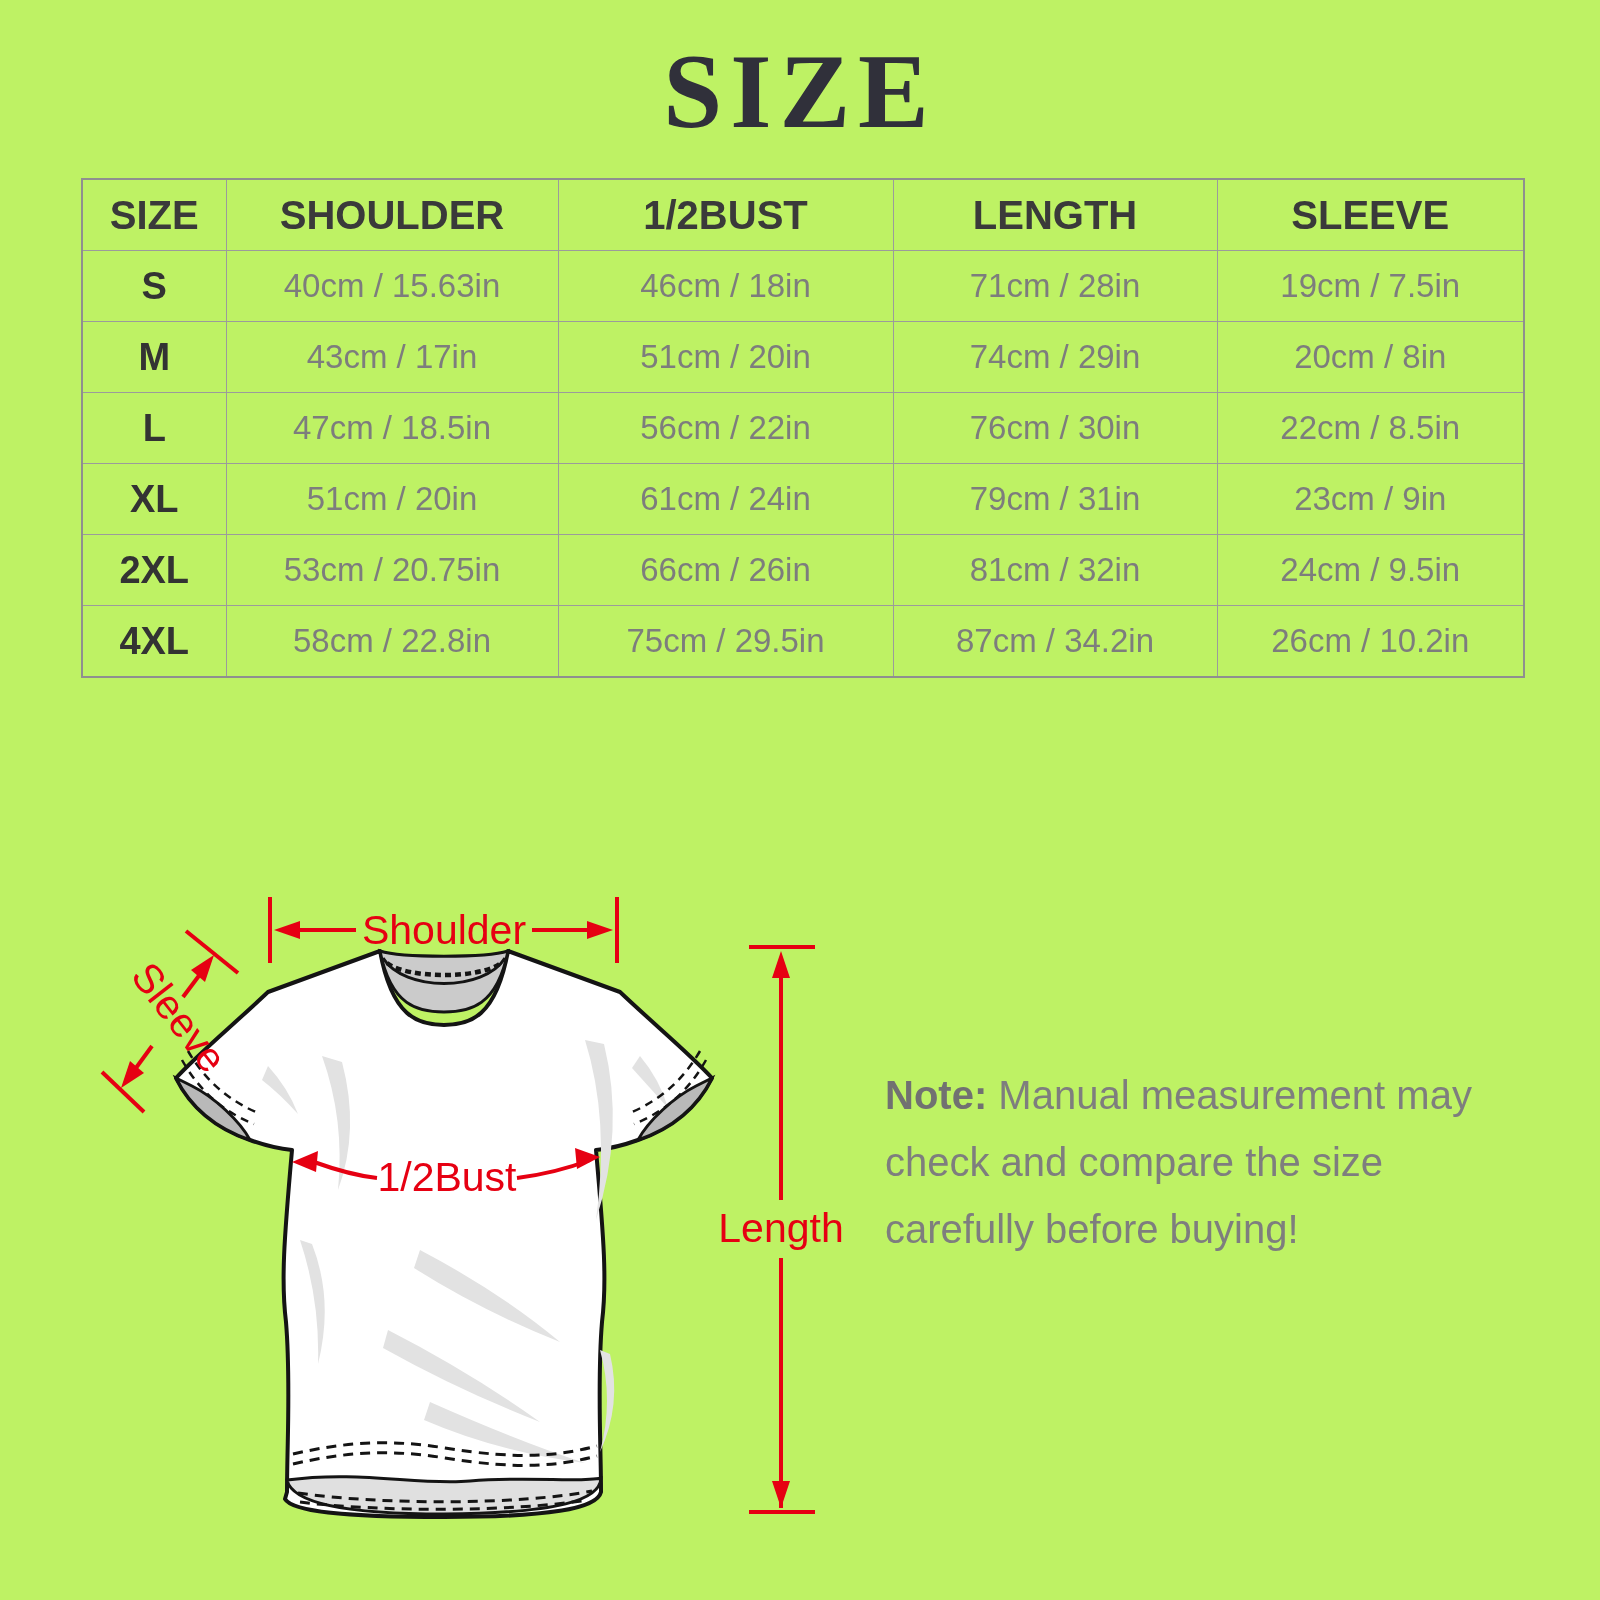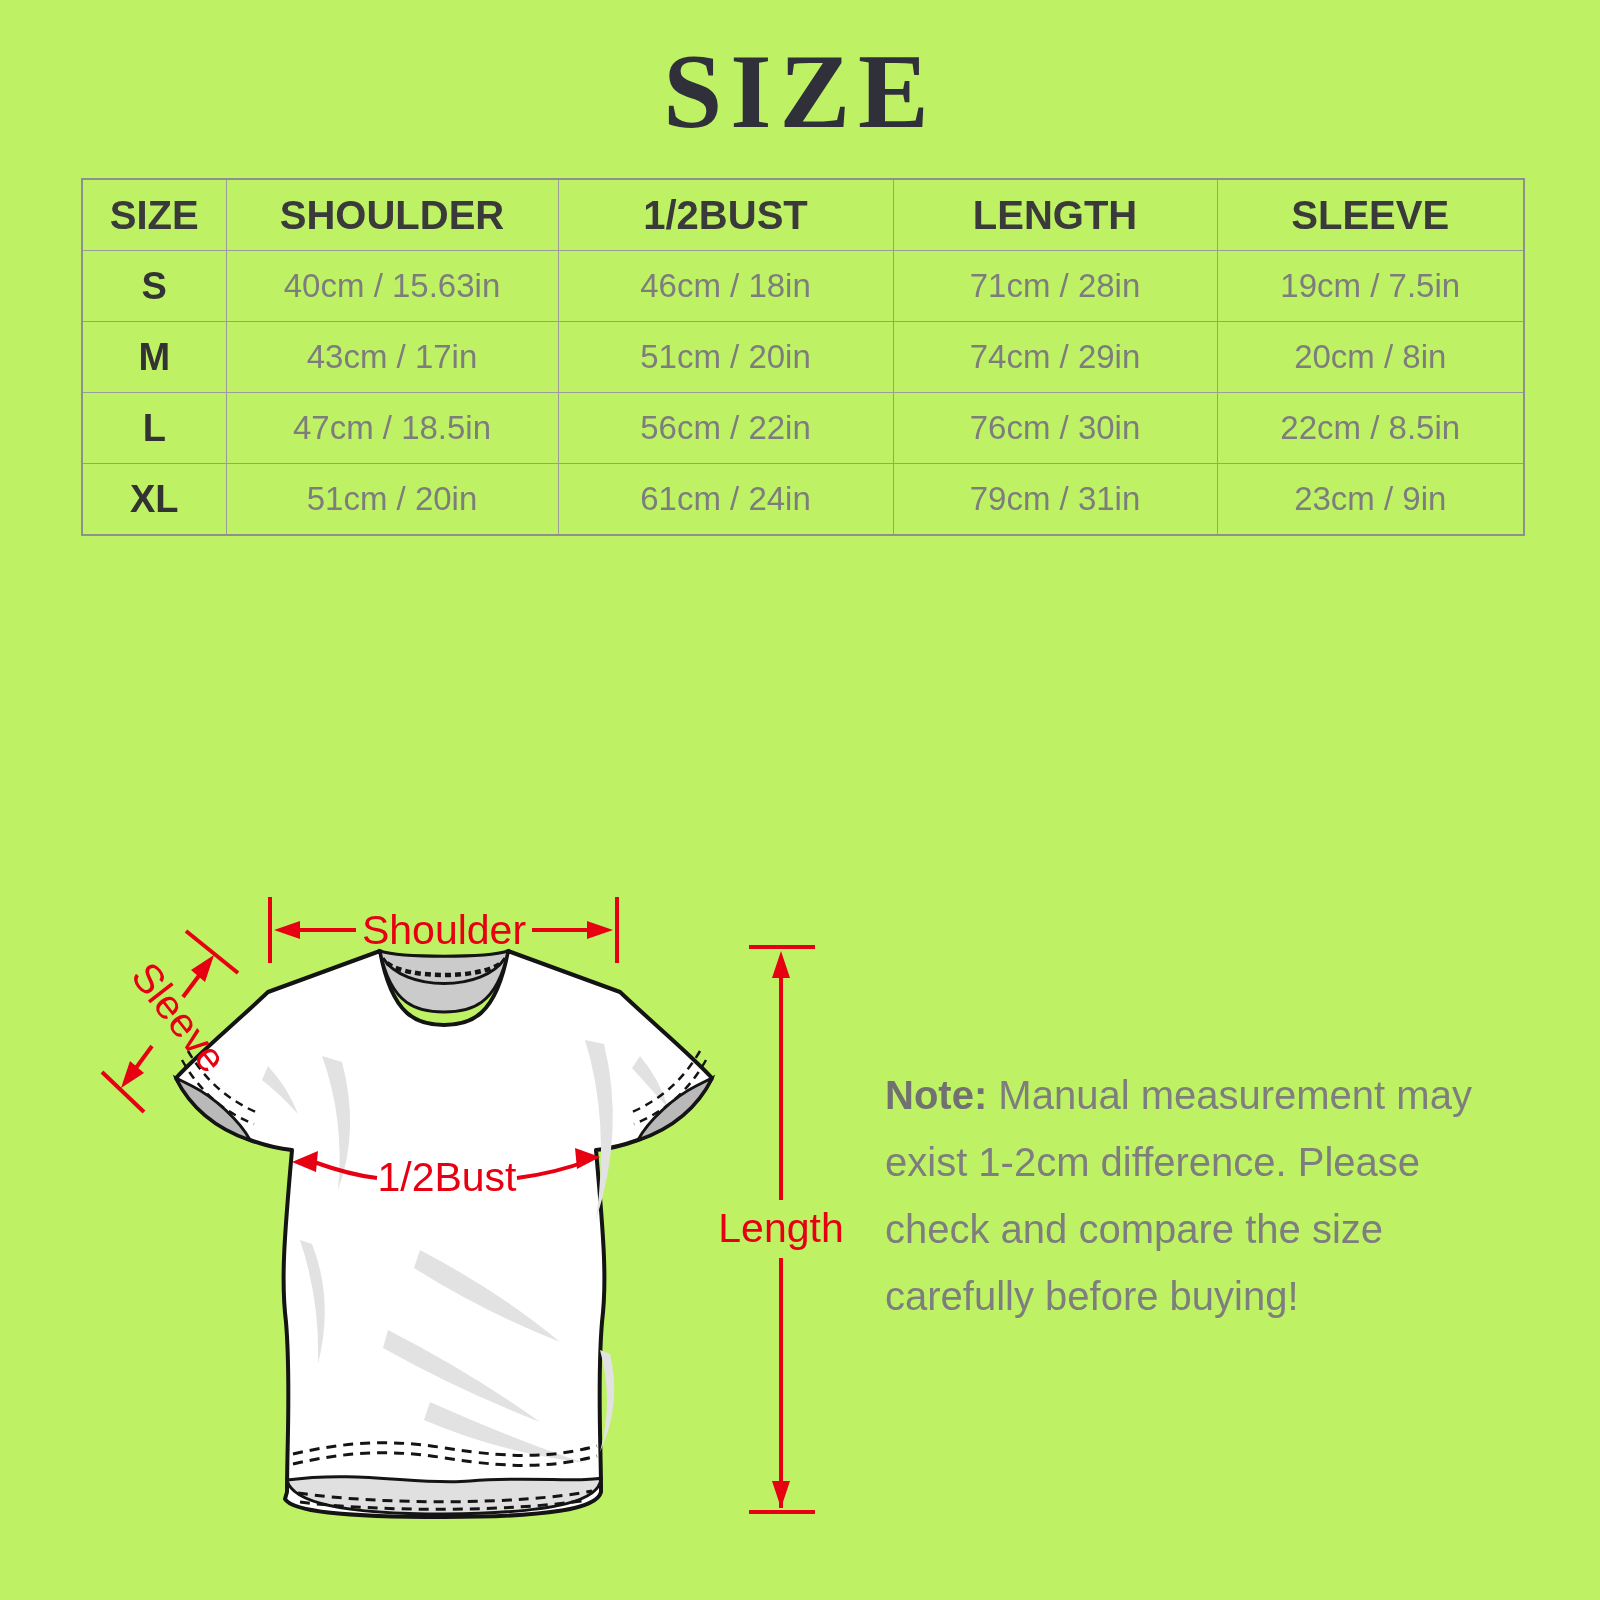--- a/index.html
+++ b/index.html
@@ -80,20 +80,34 @@
           <td>76cm / 30in</td>
           <td>22cm / 8.5in</td>
         </tr>
         <tr>
           <td class="size-col">XL</td>
           <td>51cm / 20in</td>
           <td>61cm / 24in</td>
           <td>79cm / 31in</td>
           <td>23cm / 9in</td>
         </tr>
+        <tr>
+          <td class="size-col">2XL</td>
+          <td>53cm / 20.75in</td>
+          <td>66cm / 26in</td>
+          <td>81cm / 32in</td>
+          <td>24cm / 9.5in</td>
+        </tr>
+        <tr>
+          <td class="size-col">4XL</td>
+          <td>58cm / 22.8in</td>
+          <td>75cm / 29.5in</td>
+          <td>87cm / 34.2in</td>
+          <td>26cm / 10.2in</td>
+        </tr>
       </tbody>
   </table>
 
   <svg class="diagram-svg" width="840" height="720" viewBox="60 860 840 720" xmlns="http://www.w3.org/2000/svg">
 
     <g>
 
       <path d="M 380 951 L 268 992
            C 232 1026 198 1054 176 1078
            C 192 1110 218 1129 250 1140
@@ -185,18 +199,17 @@
         <text class="red-label" x="781" y="1242" text-anchor="middle" stroke="none">Length</text>
         <line x1="781" y1="1258" x2="781" y2="1508" stroke-width="4"></line>
         <polygon points="781,1508 772,1481 790,1481" stroke="none"></polygon>
         <line x1="749" y1="1512" x2="815" y2="1512" stroke-width="4"></line>
       </g>
     </g>
   </svg>
 
   <div class="note-block">
     <div><b>Note:</b> <span>Manual measurement may</span></div>
-    <div>exist 1-2cm difference. Please</div>
     <div>check and compare the size</div>
     <div>carefully before buying!</div>
   </div>
 
 </div>
 
 </body></html>

